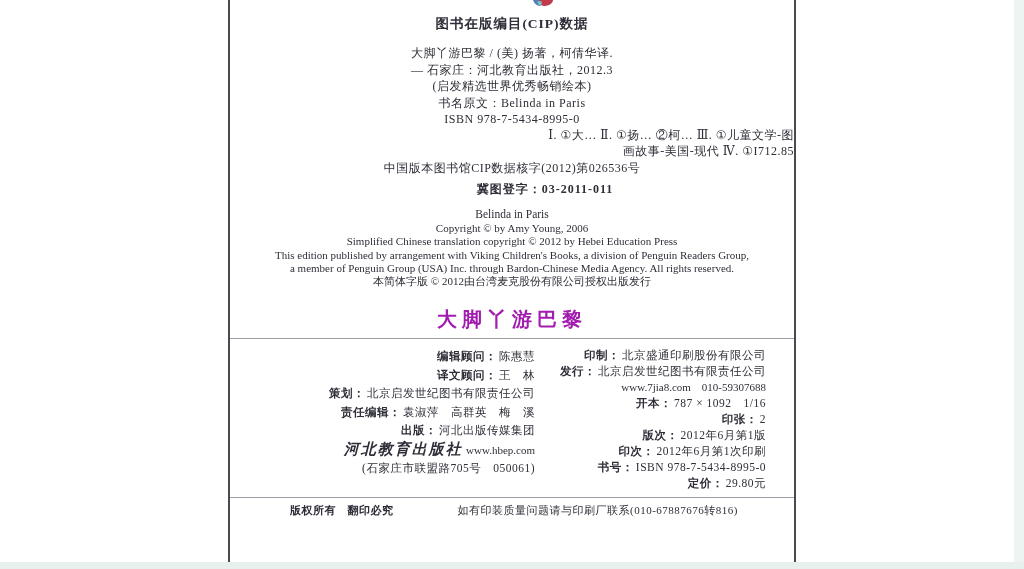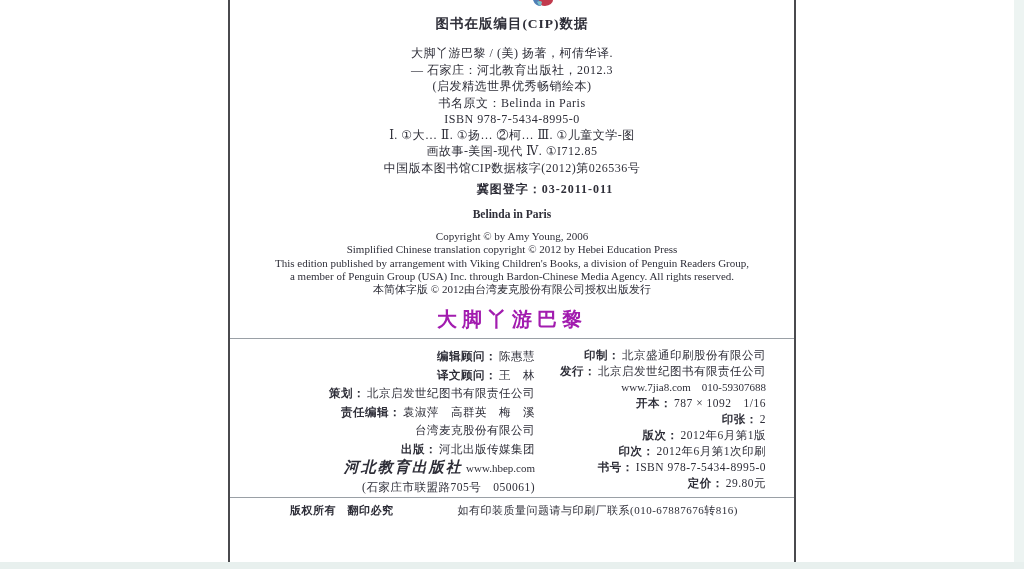--- a/index.html
+++ b/index.html
@@ -17,26 +17,26 @@
   .vline-left{left:228px;}
   .vline-right{left:794px;}
 
   .centered{position:absolute;left:230px;width:564px;text-align:center;}
 
   .logo{position:absolute;left:531px;top:0;width:24px;height:9px;overflow:hidden;}
   .logo svg{position:absolute;top:-10px;left:0;}
 
   .cip-header{top:15px;font-size:13.5px;font-weight:600;letter-spacing:1px;}
   .cip-block{top:45px;font-size:12px;line-height:16.5px;letter-spacing:0.5px;}
-  .cip-class{top:128px;font-size:12px;line-height:15.5px;letter-spacing:0.5px;}
+  .cip-class{top:128px;font-size:12px;line-height:15.5px;letter-spacing:0.5px;text-align:right;}
   .cip-registry{top:160px;font-size:12px;letter-spacing:0.5px;}
   .cip-license{top:181px;font-size:12px;font-weight:700;letter-spacing:1px;padding-left:33px;}
 
   .copyright-block{top:208px;font-size:11px;line-height:13.2px;}
-  .copyright-title{font-weight:700;font-size:11.5px;margin-bottom:9px;}
+  .copyright-title{font-weight:400;font-size:11.5px;margin-bottom:1px;}
 
   .book-title{top:306px;font-size:20px;font-weight:600;letter-spacing:5px;color:#a21caf;}
 
   .hr{position:absolute;left:230px;width:564px;height:1px;background:#9aa0a6;}
   .hr-title{top:338px;}
   .hr-footer{top:497px;}
 
   .col{position:absolute;font-size:11.5px;letter-spacing:0.5px;text-align:right;}
   .col-left{left:290px;top:347px;width:245px;line-height:18.5px;}
   .col-right{left:536px;top:347px;width:230px;line-height:16px;}
@@ -98,21 +98,20 @@
 
   <div class="centered book-title">大脚丫游巴黎</div>
 
   <div class="hr hr-title"></div>
 
   <div class="col col-left">
     <div class="crow"><span class="lbl">编辑顾问：</span><span>陈惠慧</span></div>
     <div class="crow"><span class="lbl">译文顾问：</span><span>王　林</span></div>
     <div class="crow"><span class="lbl">策划：</span><span>北京启发世纪图书有限责任公司</span></div>
     <div class="crow"><span class="lbl">责任编辑：</span><span>袁淑萍　高群英　梅　溪</span></div>
-    <div class="crow indent-lg"><span>台湾麦克股份有限公司</span></div>
     <div class="crow"><span class="lbl">出版：</span><span>河北出版传媒集团</span></div>
     <div class="crow indent-md"><span class="pub-script">河北教育出版社</span> <span class="url">www.hbep.com</span></div>
     <div class="crow indent-md"><span>(石家庄市联盟路705号　050061)</span></div>
   </div>
 
   <div class="col col-right">
     <div class="crow"><span class="lbl">印制：</span><span>北京盛通印刷股份有限公司</span></div>
     <div class="crow"><span class="lbl">发行：</span><span>北京启发世纪图书有限责任公司</span></div>
     <div class="crow indent-sm url"><span>www.7jia8.com　010-59307688</span></div>
     <div class="crow"><span class="lbl">开本：</span><span>787 × 1092　1/16</span></div>

